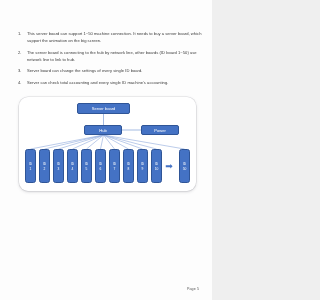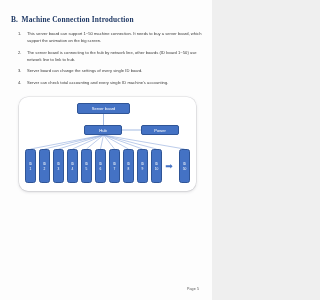--- a/index.html
+++ b/index.html
@@ -175,23 +175,20 @@
     font-size: 3.6px;
     color: #555555;
     letter-spacing: 0.1px;
   }
 </style>
 </head>
 <body>
 
 <div class="page">
 
-  <div class="doc-heading">
-    <span class="hd-letter">B.</span><span>Machine Connection Introduction</span>
-  </div>
 
   <div class="list">
 
     <div class="list-item">
       <span class="li-num">1.</span>
       <span class="li-text">This server board can support 1~50 machine connection. It needs to buy a server board, which support the animation on the big screen.</span>
     </div>
 
     <div class="list-item">
       <span class="li-num">2.</span>

